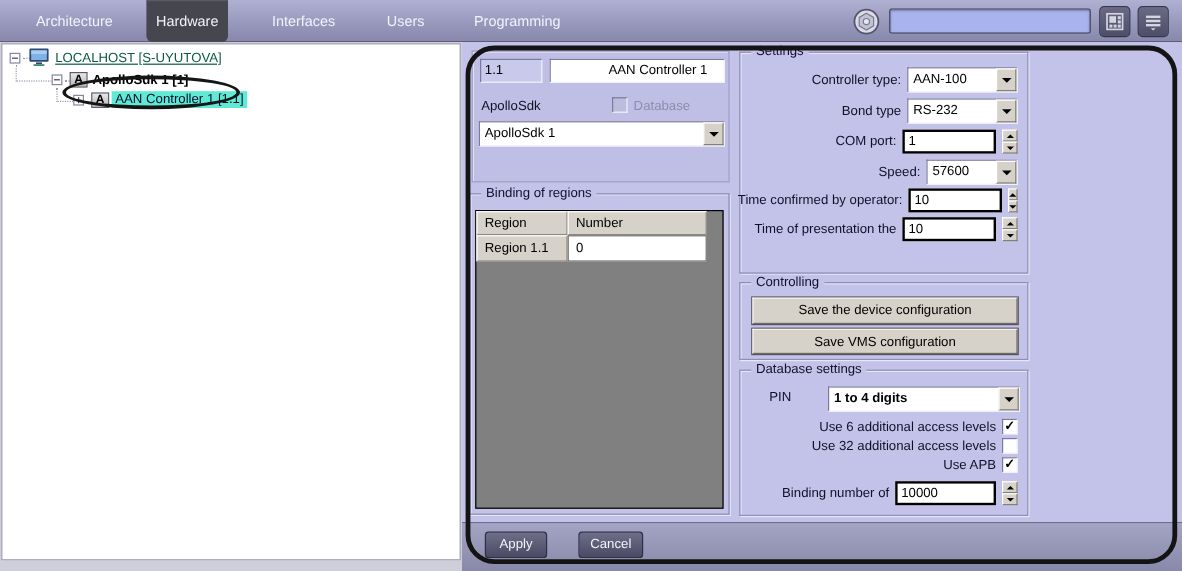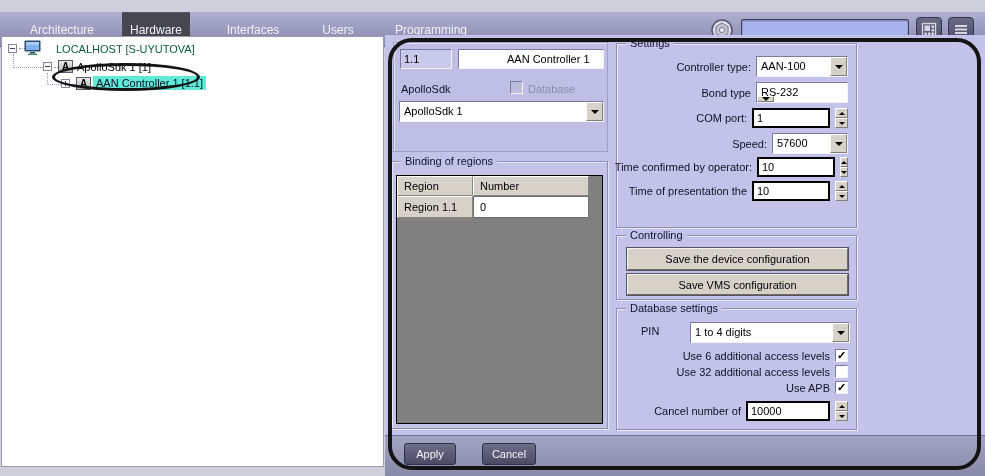--- a/index.html
+++ b/index.html
@@ -2,21 +2,21 @@
 <html><head>
 <meta charset="utf-8">
 <style>
   * { margin:0; padding:0; box-sizing:border-box; }
   html,body { width:985px; height:476px; overflow:hidden; }
   body { font-family:"Liberation Sans", sans-serif; background:#cfcfdb; position:relative; }
   .screen { position:absolute; inset:0; }
 
   
   .menubar { position:absolute; left:0; top:0; width:985px; height:35px;
-    background:linear-gradient(#b0b0d2,#9797bc 60%,#8888ac); border-bottom:1px solid #5c5c78;margin-top:12px; }
+    background:linear-gradient(#b0b0d2,#9797bc 60%,#8888ac); border-bottom:1px solid #5c5c78; }
   .menu-item { position:absolute; top:0; height:35px; display:flex; align-items:center; justify-content:center;
     color:#f2f2fa; font-size:12px; cursor:default; }
   .menu-item.active { background:#46464e; border-radius:0 0 5px 5px; box-shadow:inset 0 1px 0 #5a5a64; }
   .gear-circle { position:absolute; left:710px; top:6px; width:24px; height:24px; }
   .search { position:absolute; left:741px; top:7px; width:168px; height:21px; background:#a9b4ee;
     border:1px solid #3f3f58; border-radius:2px; font-size:12px; padding:0 4px; color:#111;
     box-shadow:inset 0 1px 2px rgba(40,40,80,.45); outline:none; }
   .icon-btn { position:absolute; top:5px; width:26px; height:26px; background:linear-gradient(#6a6a84,#4e4e68);
     border:1px solid #36364e; border-radius:4px; display:flex; align-items:center; justify-content:center; }
 
@@ -147,25 +147,25 @@
     <div class="dot-h" style="left:70px;top:47px;width:4px;"></div>
 
     <div class="expander" style="left:6px;top:7px;"></div>
     <svg style="position:absolute;left:22px;top:3px;" width="17" height="15" viewBox="0 0 17 15">
       <rect x="0.5" y="0.5" width="16" height="11" fill="#2e4a72" rx="1"></rect>
       <rect x="2" y="2" width="13" height="8" fill="#7fb2e8"></rect>
       <rect x="2" y="2" width="13" height="3" fill="#a8cdf2"></rect>
       <rect x="6" y="12" width="5" height="1.5" fill="#2e4a72"></rect>
       <rect x="4" y="13.5" width="9" height="1.5" fill="#3e8a6a"></rect>
     </svg>
-    <div class="tree-label" style="left:54px;top:6px;color:#0b5b40;">LOCALHOST [S-UYUTOVA]</div>
+    <div class="tree-label" style="left:44px;top:6px;color:#0b5b40;text-decoration:underline;">LOCALHOST [S-UYUTOVA]</div>
 
     <div class="expander" style="left:41px;top:25px;"></div>
     <div class="a-icon" style="left:56px;top:23px;">A</div>
-    <div class="tree-label" style="left:75px;top:24px;color:#000;">ApolloSdk 1 [1]</div>
+    <div class="tree-label" style="left:75px;top:24px;color:#000;font-weight:bold;">ApolloSdk 1 [1]</div>
 
     <div class="expander plus" style="left:59px;top:42px;"></div>
     <div class="a-icon" style="left:74px;top:40px;">A</div>
     <div class="tree-label sel" style="left:91px;top:39px;">AAN Controller 1 [1.1]</div>
   </div>
 
   <div class="annotation-ellipse"></div>
 
   <div class="right-panel">
     <div class="panel-footer"></div>
@@ -206,21 +206,21 @@
         <div class="dd" style="width:92px;">
           <span class="dd-val">AAN-100</span>
           <span class="dd-btn">
               <i class="tri-down"></i>
             </span>
         </div>
       </div>
 
       <div class="srow" style="left:0;top:38px;right:8px;">
         <span class="lbl">Bond type</span>
-        <div class="dd" style="width:92px;flex-direction:column;">
+        <div class="dd" style="width:92px;">
           <span class="dd-val">RS-232</span>
           <span class="dd-btn">
               <i class="tri-down"></i>
             </span>
         </div>
       </div>
 
       <div class="srow" style="left:0;top:64px;right:8px;">
         <span class="lbl">COM port:</span>
         <input class="field black-border" style="width: 78px;" value="1">
@@ -275,42 +275,42 @@
     <div class="grp" style="left:231px;top:200px;width:241px;height:65px;text-align:right;">
       <span class="grp-legend">Controlling</span>
       <div class="win-btn" style="position:absolute;left:10px;top:12px;width:221px;height:22px;">Save the device configuration</div>
       <div class="win-btn" style="position:absolute;left:10px;top:38px;width:221px;height:21px;">Save VMS configuration</div>
     </div>
 
     <div class="grp" style="left:231px;top:273px;width:241px;height:122px;">
       <span class="grp-legend">Database settings</span>
 
       <span class="lbl" style="position:absolute;left:24px;top:16px;">PIN</span>
-      <div class="dd" style="position:absolute;left:73px;top:13px;width:160px;">
+      <div class="dd" style="position:absolute;left:73px;top:13px;width:160px;font-weight:bold;">
         <span class="dd-val">1 to 4 digits</span>
         <span class="dd-btn">
             <i class="tri-down"></i>
           </span>
       </div>
 
       <div class="srow" style="left:0;top:40px;right:8px;">
         <span class="lbl">Use 6 additional access levels</span>
         <span class="cb">✓</span>
       </div>
       <div class="srow" style="left:0;top:56px;right:8px;">
         <span class="lbl">Use 32 additional access levels</span>
         <span class="cb"></span>
       </div>
       <div class="srow" style="left:0;top:72px;right:8px;">
         <span class="lbl">Use APB</span>
         <span class="cb">✓</span>
       </div>
 
       <div class="srow" style="left:0;top:92px;right:8px;">
-        <span class="lbl">Cancel number of</span>
+        <span class="lbl">Binding number of</span>
         <input class="field black-border" style="width: 84px;" value="10000">
         <div class="spin">
           <div class="spin-btn">
               <i class="tri-up-s"></i>
             </div>
           <div class="spin-btn">
               <i class="tri-down-s"></i>
             </div>
         </div>
       </div>

